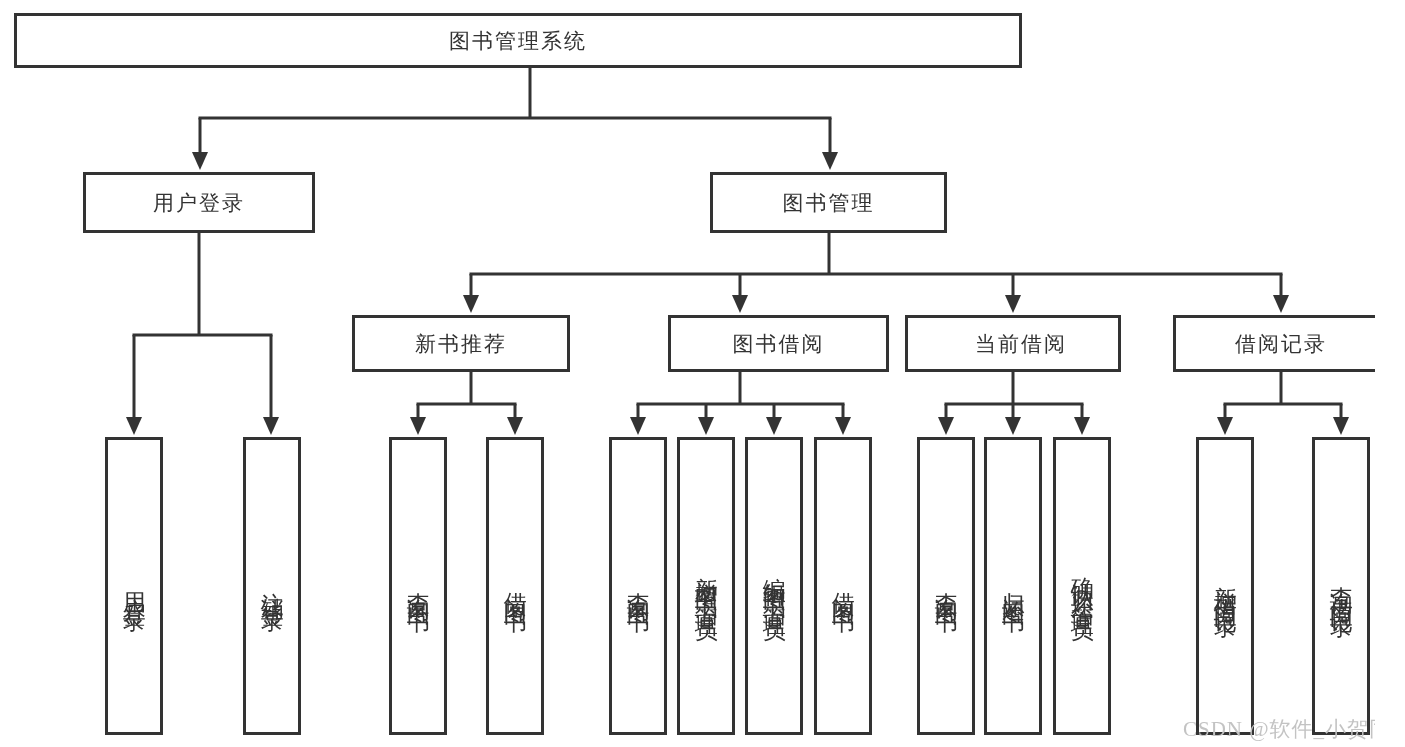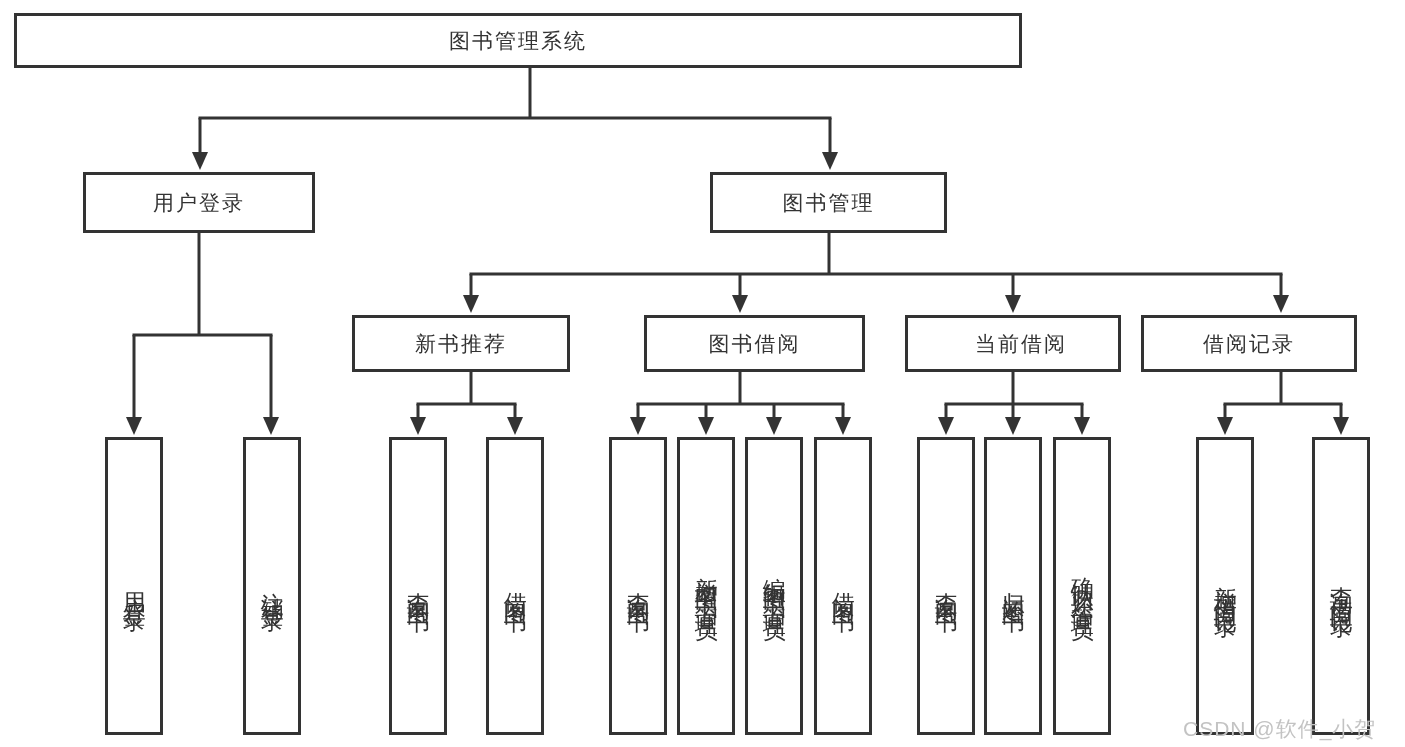--- a/index.html
+++ b/index.html
@@ -1,20 +1,20 @@
 <!DOCTYPE html>
 <html><head>
 <meta charset="utf-8">
 <style>
   html,body{margin:0;padding:0;background:#ffffff;}
   .canvas{
     position:relative;
     width:1375px;height:747px;
     background:#ffffff;
-    font-family:Liberation Sans, sans-serif;
+    font-family:Liberation Serif, serif;
     color:#333333;
     overflow:hidden;
   }
   .connectors{position:absolute;left:0;top:0;z-index:1;}
   .connectors path{stroke:#333333;stroke-width:3;fill:none;}
   .connectors polygon{fill:#333333;stroke:none;}
   .node{
     position:absolute;
     background:#ffffff;
     border:3px solid #333333;
@@ -29,23 +29,23 @@
     text-orientation:mixed;
     letter-spacing:6px;
     line-height:1.1;
     white-space:nowrap;
   }
   
   #n-root{left:14px;top:13px;width:1008px;height:55px;}
   #n-user-login{left:83px;top:172px;width:232px;height:61px;}
   #n-book-mgmt{left:710px;top:172px;width:237px;height:61px;}
   #n-new-book-rec{left:352px;top:315px;width:218px;height:57px;}
-  #n-book-borrow{left:644px;top:315px;width:221px;height:57px;}
+  #n-book-borrow{left:668px;top:315px;width:221px;height:57px;}
   #n-current-borrow{left:905px;top:315px;width:216px;height:57px;padding-left:16px;}
-  #n-borrow-records{left:1141px;top:315px;width:216px;height:57px;}
+  #n-borrow-records{left:1173px;top:315px;width:216px;height:57px;}
   
   .leaf{top:437px;width:58px;height:298px;}
   #l-user-login{left:105px;}
   #l-logout{left:243px;}
   #l-nr-query{left:389px;}
   #l-nr-borrow{left:486px;}
   #l-bb-query{left:609px;}
   #l-bb-add{left:677px;}
   #l-bb-edit{left:745px;}
   #l-bb-borrow{left:814px;}

